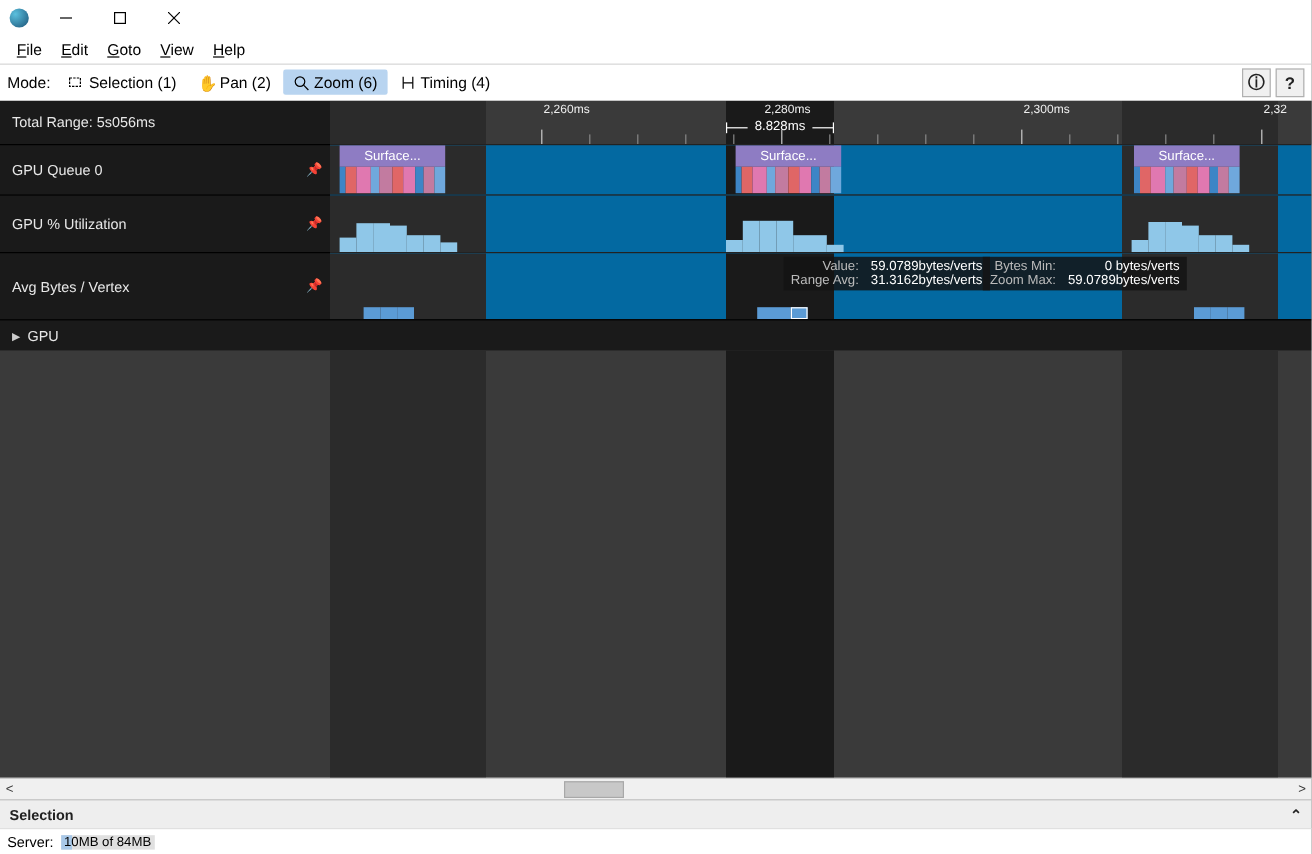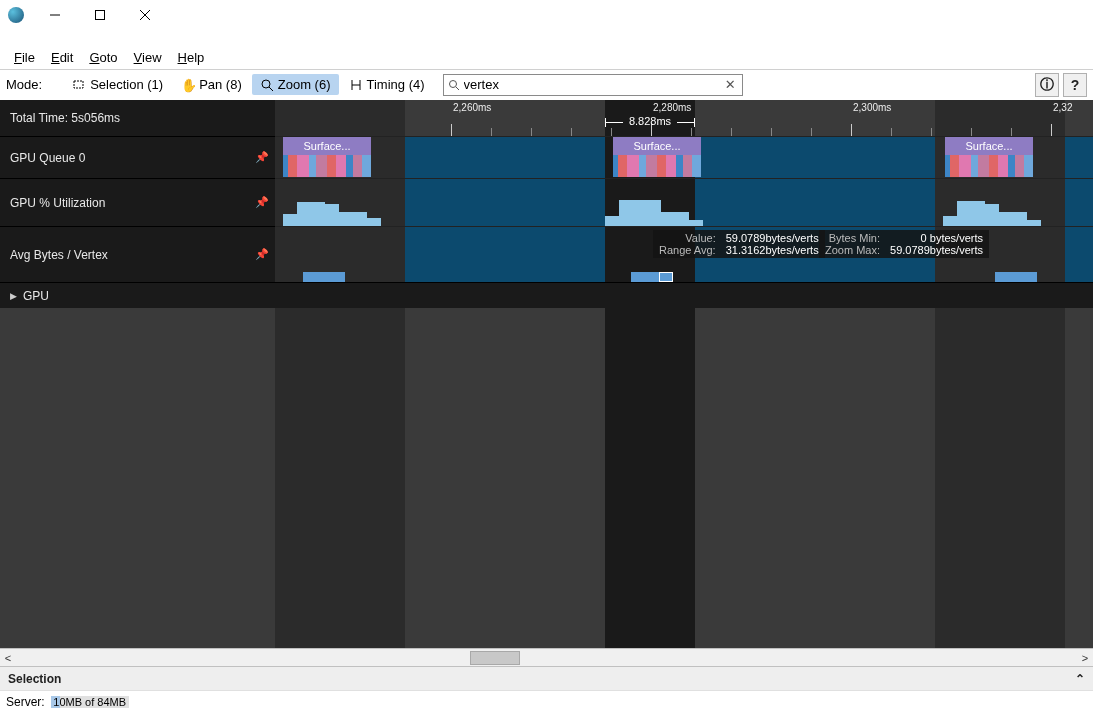--- a/index.html
+++ b/index.html
@@ -4,26 +4,26 @@
 <style>
 * { margin: 0; padding: 0; box-sizing: border-box; font-family: "Segoe UI", Arial, sans-serif; }
 body { width: 1093px; height: 712px; background: #fff; overflow: hidden; display: flex; flex-direction: column; }
 
 .titlebar { height: 30px; display: flex; align-items: center; padding-left: 8px; background: #fff; }
 .titlebar-icon { width: 16px; height: 16px; border-radius: 50%; background: radial-gradient(circle at 30% 30%, #5bc0de, #1a5276); margin-right: 8px; }
 .titlebar-text { font-size: 12px; color: #000; flex: 1; }
 .sys-btns { display: flex; }
 .sys-btn { width: 45px; height: 30px; display: flex; align-items: center; justify-content: center; font-size: 13px; cursor: pointer; }
 
-.menubar { height: 24px; display: flex; align-items: center; padding-left: 6px; background: #fff; font-size: 13px; border-bottom: 1px solid #d0d0d0; margin-top: 16px; }
+.menubar { height: 24px; display: flex; align-items: center; padding-left: 6px; background: #fff; font-size: 13px; border-bottom: 1px solid #d0d0d0; }
 .menu-item { padding: 3px 8px; cursor: pointer; }
 .menu-u { text-decoration: underline; }
 
 .toolbar { height: 30px; display: flex; align-items: center; padding: 0 6px; background: #fff; font-size: 13px; border-bottom: 1px solid transparent; }
-.toolbar-label { margin-right: 22px; color: #000; }
+.toolbar-label { margin-right: 6px; color: #000; }
 .mode-btn { display: flex; align-items: center; padding: 3px 8px; margin-right: 2px; cursor: pointer; border-radius: 2px; gap: 4px; }
 .mode-btn.active { background: #b8d4f0; }
 .mode-icon { width: 14px; height: 14px; display: inline-block; }
 .search-wrap { margin-left: 8px; display: flex; align-items: center; border: 1px solid #8a8a8a; height: 22px; width: 300px; padding: 0 4px; }
 .search-wrap input { border: none; outline: none; flex: 1; font-size: 13px; background: transparent; padding-left: 4px; }
 .search-icon { width: 12px; height: 12px; }
 .clear-x { cursor: pointer; font-size: 13px; color: #555; padding: 0 2px; }
 .toolbar-right { margin-left: auto; display: flex; gap: 4px; }
 .tool-icon-btn { width: 24px; height: 24px; border: 1px solid #b0b0b0; background: #f0f0f0; display: flex; align-items: center; justify-content: center; cursor: pointer; font-size: 14px; font-weight: bold; color: #222; }
 
@@ -38,21 +38,21 @@
 .ruler-ticks { position:absolute; left:0; right:0; top:20px; height:16px; }
 .tick-major { position:absolute; top:4px; width:1px; height:12px; background:#ccc; }
 .tick-minor { position:absolute; top:8px; width:1px; height:8px; background:#888; }
 .range-overlay { position:absolute; top:0; height:36px; }
 .range-lbl { position:absolute; top:15px; font-size:11px; color:#fff; left:50%; transform:translateX(-50%); white-space:nowrap; }
 .range-line { position:absolute; top:22px; height:1px; background:#fff; }
 .range-cap { position:absolute; top:18px; width:1px; height:9px; background:#fff; }
 
 .track-row { height: 42px; display: flex; }
 .track-row .row-label { background: #1a1a1a; border-top: 1px solid #000; }
-.track-content { flex: 1; position: relative; background: #0c4a6e; border-top: 1px solid #222; overflow: hidden; }
+.track-content { flex: 1; position: relative; background: #0369a1; border-top: 1px solid #222; overflow: hidden; }
 
 .band-dark { position:absolute; top:0; bottom:0; background:#2b2b2b; }
 .band-sel  { position:absolute; top:0; bottom:0; background:#1a1a1a; }
 
 .surface-block { position:absolute; top:0; height:40px; }
 .surface-head { height:18px; background:#8e7cc3; color:#fff; font-size:11px; text-align:center; line-height:18px; overflow:hidden; }
 .surface-bars { height:22px; display:flex; }
 .sbar { height:100%; }
 .c0{background:#e06666;} .c1{background:#6fa8dc;} .c2{background:#e078b0;} .c3{background:#3d85c6;} .c4{background:#c27ba0;}
 
@@ -115,69 +115,61 @@
 <div class="toolbar">
   <span class="toolbar-label">Mode:</span>
   <div class="mode-btn">
     <span class="mode-icon"><svg width="14" height="14">
           <rect x="2" y="3" width="9" height="7" fill="none" stroke="#000" stroke-dasharray="2 1"></rect>
         </svg></span>
     <span>Selection (1)</span>
   </div>
   <div class="mode-btn">
     <span class="mode-icon">✋</span>
-    <span>Pan (8)</span>
+    <span>Pan (2)</span>
   </div>
   <div class="mode-btn active">
     <span class="mode-icon"><svg width="14" height="14">
           <circle cx="6" cy="6" r="4" fill="none" stroke="#000"></circle>
           <line x1="9" y1="9" x2="13" y2="13" stroke="#000"></line>
         </svg></span>
     <span>Zoom (6)</span>
   </div>
   <div class="mode-btn">
     <span class="mode-icon"><svg width="14" height="14">
           <line x1="3" y1="2" x2="3" y2="12" stroke="#000"></line>
           <line x1="11" y1="2" x2="11" y2="12" stroke="#000"></line>
           <line x1="3" y1="7" x2="11" y2="7" stroke="#000"></line>
         </svg></span>
     <span>Timing (4)</span>
   </div>
-  <div class="search-wrap">
-    <span class="search-icon"><svg width="12" height="12">
-          <circle cx="5" cy="5" r="3.5" fill="none" stroke="#555"></circle>
-          <line x1="8" y1="8" x2="11" y2="11" stroke="#555"></line>
-        </svg></span>
-    <input type="text" value="vertex" style="">
-    <span class="clear-x">✕</span>
-  </div>
   <div class="toolbar-right">
     <div class="tool-icon-btn">
         <span>ⓘ</span>
       </div>
     <div class="tool-icon-btn">
         <span>?</span>
       </div>
   </div>
 </div>
 
 <div class="timeline-area">
 
   <div class="ruler-row">
     <div class="row-label">
-      <span>Total Time: 5s056ms</span>
+      <span>Total Range: 5s056ms</span>
 
     </div>
     <div class="ruler-track">
       <div class="band-dark" style="left:0;width:130px"></div>
       <div class="band-sel" style="left:330px;width:90px"></div>
       <div class="band-dark" style="left:660px;width:130px"></div>
       <div class="ruler-labels">
         <span class="ruler-tick-lbl" style="left:178px">2,260ms</span>
-        <span class="ruler-tick-lbl" style="left:378px">2,280ms</span>
+        <span class="ruler-tick-lbl" style="left:362px">2,280ms</span>
         <span class="ruler-tick-lbl" style="left:578px">2,300ms</span>
         <span class="ruler-tick-lbl" style="left:778px">2,32</span>
       </div>
       <div class="ruler-ticks">
         <div class="tick-major" style="left:176px"></div>
           <div class="tick-minor" style="left:216px"></div>
           <div class="tick-minor" style="left:256px"></div>
           <div class="tick-minor" style="left:296px"></div>
           <div class="tick-minor" style="left:336px"></div>
         <div class="tick-major" style="left:376px"></div>

